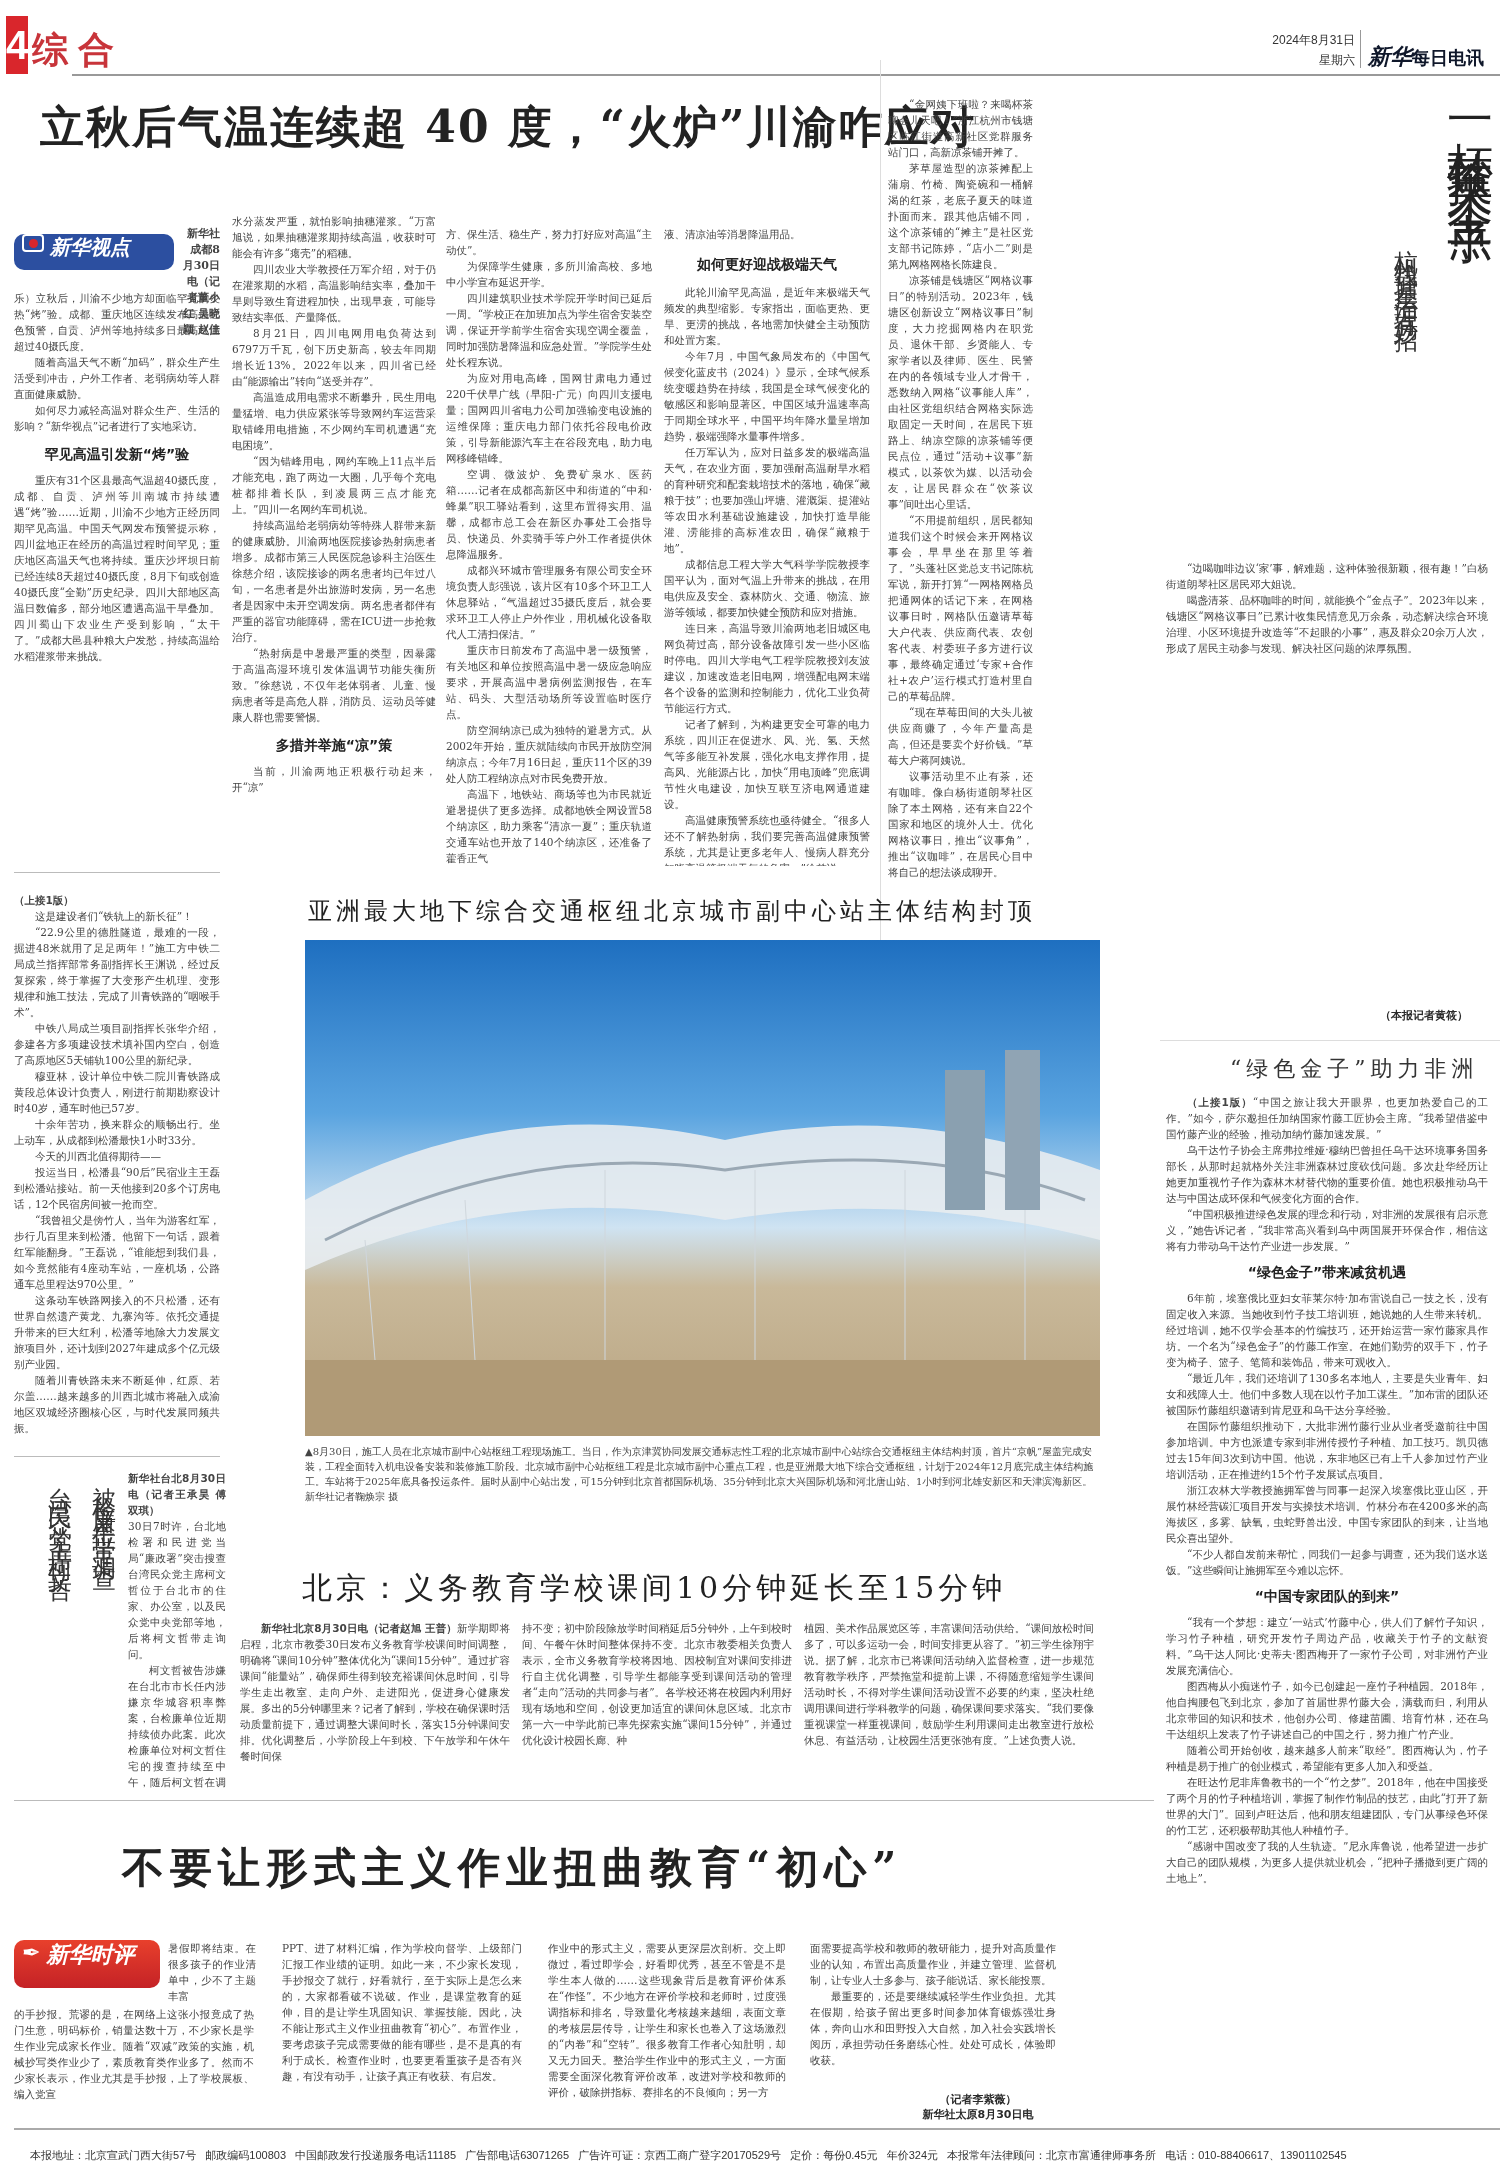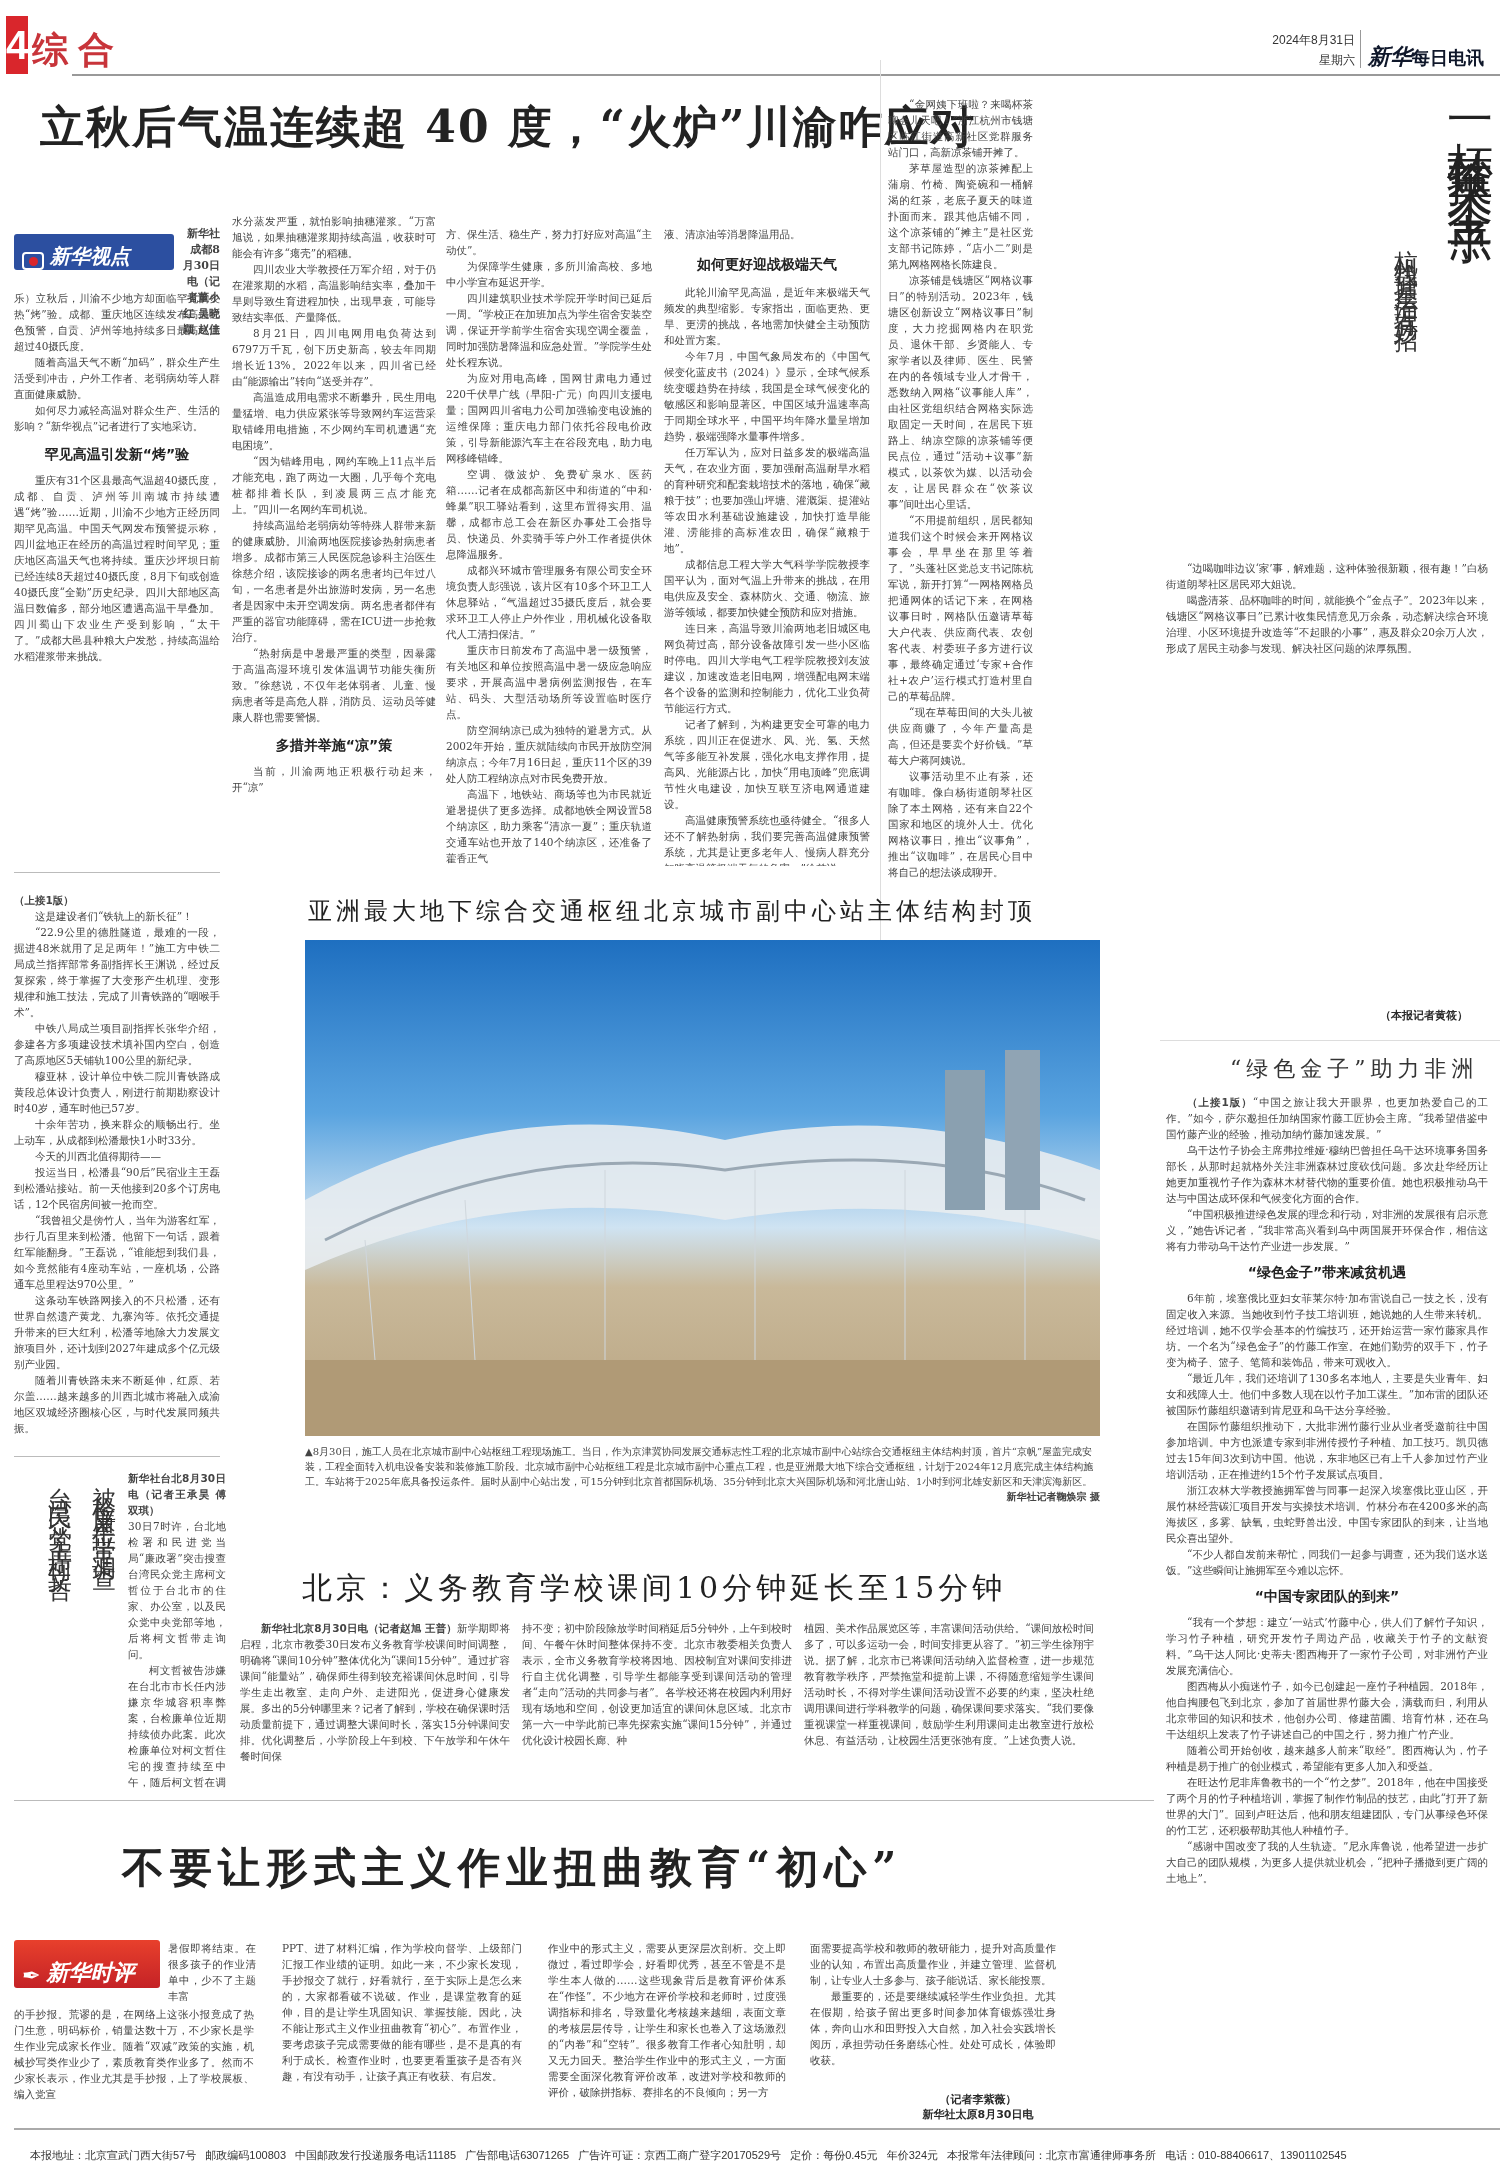--- a/index.html
+++ b/index.html
@@ -14,21 +14,21 @@
 .brand b{font-style:italic;font-size:22px}
 .h1{font:bold 44px "DejaVu Serif",serif;color:#222;letter-spacing:2px;white-space:nowrap}
 .h2{font:28px "DejaVu Serif",serif;color:#222;letter-spacing:4px;white-space:nowrap}
 .h3{font:bold 14px "DejaVu Sans",sans-serif;color:#222;text-align:center}
 .col{font-size:10.5px;line-height:16px;color:#444;text-align:justify;overflow:hidden}
 .col p{text-indent:2em}
 .col p.noind{text-indent:0}
 .vtitle{writing-mode:vertical-rl;font:46px "DejaVu Serif",serif;color:#222;letter-spacing:10px}
 .vsub{writing-mode:vertical-rl;font:24px "DejaVu Sans",sans-serif;color:#333;letter-spacing:8px}
 .vsm{writing-mode:vertical-rl;font:24px "DejaVu Serif",serif;color:#333;letter-spacing:10px}
-.badge{border-radius:3px;display:flex;align-items:flex-end;gap:6px;color:#fff;font:italic bold 20px "DejaVu Sans",sans-serif;padding-left:8px}
+.badge{border-radius:10px;display:flex;align-items:flex-start;gap:6px;color:#fff;font:italic bold 20px "DejaVu Sans",sans-serif;padding-left:8px}
 .dateline{font:bold 11px "DejaVu Sans",sans-serif;line-height:16px;text-align:right;color:#333}
 .rule{height:1px;background:#bbb}
 .photo{overflow:hidden;background:linear-gradient(#1e6fc0 0%,#5aa4e0 35%,#cfe3f2 58%,#c9b99a 70%,#b7a27f 100%)}
 .caption{font-size:10px;line-height:15px;color:#444}
 .footer{left:30px;top:2148px;font:11px "Liberation Sans",sans-serif;color:#333;white-space:nowrap;word-spacing:6px}
 </style>
 </head>
 <body>
 
 <div class="abs page-num">4</div>
@@ -142,21 +142,21 @@
       <line x1="600" y1="230" x2="600" y2="420"></line>
         <line x1="720" y1="260" x2="720" y2="420"></line>
     </g>
     <rect x="0" y="420" width="795" height="76" fill="#b09a76"></rect>
     <rect x="640" y="130" width="40" height="140" fill="#8aa0b0"></rect>
       <rect x="700" y="110" width="35" height="160" fill="#90a4b4"></rect>
   </svg>
 </div>
 <div class="abs caption" style="left:305px;top:1444px;width:795px">
   <span>▲8月30日，施工人员在北京城市副中心站枢纽工程现场施工。当日，作为京津冀协同发展交通标志性工程的北京城市副中心站综合交通枢纽主体结构封顶，首片“京帆”屋盖完成安装，工程全面转入机电设备安装和装修施工阶段。北京城市副中心站枢纽工程是北京城市副中心重点工程，也是亚洲最大地下综合交通枢纽，计划于2024年12月底完成主体结构施工。车站将于2025年底具备投运条件。届时从副中心站出发，可15分钟到北京首都国际机场、35分钟到北京大兴国际机场和河北唐山站、1小时到河北雄安新区和天津滨海新区。</span>
-  <div style="text-align:right;font-weight:bold;font-family:'DejaVu Sans',sans-serif">新华社记者鞠焕宗 摄</div>
+  <div style="text-align:left;font-weight:normal;font-family:'DejaVu Sans',sans-serif">新华社记者鞠焕宗 摄</div>
 </div>
 
 <div class="abs rule" style="left:1160px;top:1040px;width:340px;background:#ddd"></div>
 <div class="abs" style="left:1230px;top:1054px;font:22px 'DejaVu Serif',serif;letter-spacing:5px;color:#333">“绿色金子”助力非洲</div>
 <div class="abs col" style="left:1166px;top:1094px;width:322px;height:990px">
   <p><b style="font-family:'DejaVu Sans',sans-serif">（上接1版）</b><span>“中国之旅让我大开眼界，也更加热爱自己的工作。”如今，萨尔邈担任加纳国家竹藤工匠协会主席。“我希望借鉴中国竹藤产业的经验，推动加纳竹藤加速发展。”</span></p>
   <p>乌干达竹子协会主席弗拉维娅·穆纳巴曾担任乌干达环境事务国务部长，从那时起就格外关注非洲森林过度砍伐问题。多次赴华经历让她更加重视竹子作为森林木材替代物的重要价值。她也积极推动乌干达与中国达成环保和气候变化方面的合作。</p>
   <p>“中国积极推进绿色发展的理念和行动，对非洲的发展很有启示意义，”她告诉记者，“我非常高兴看到乌中两国展开环保合作，相信这将有力带动乌干达竹产业进一步发展。”</p>
   <div class="h3" style="margin:10px 0 8px">“绿色金子”带来减贫机遇</div>
   <p>6年前，埃塞俄比亚妇女菲莱尔特·加布雷说自己一技之长，没有固定收入来源。当她收到竹子技工培训班，她说她的人生带来转机。经过培训，她不仅学会基本的竹编技巧，还开始运营一家竹藤家具作坊。一个名为“绿色金子”的竹藤工作室。在她们勤劳的双手下，竹子变为椅子、篮子、笔筒和装饰品，带来可观收入。</p>

